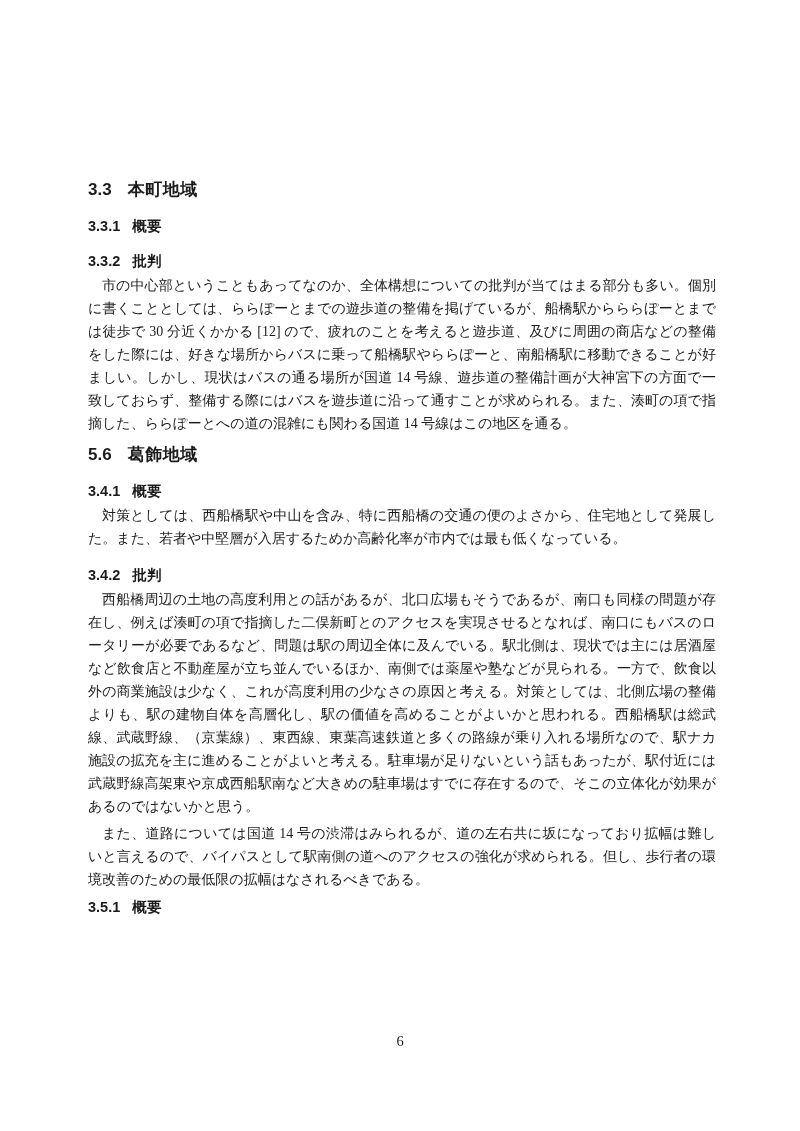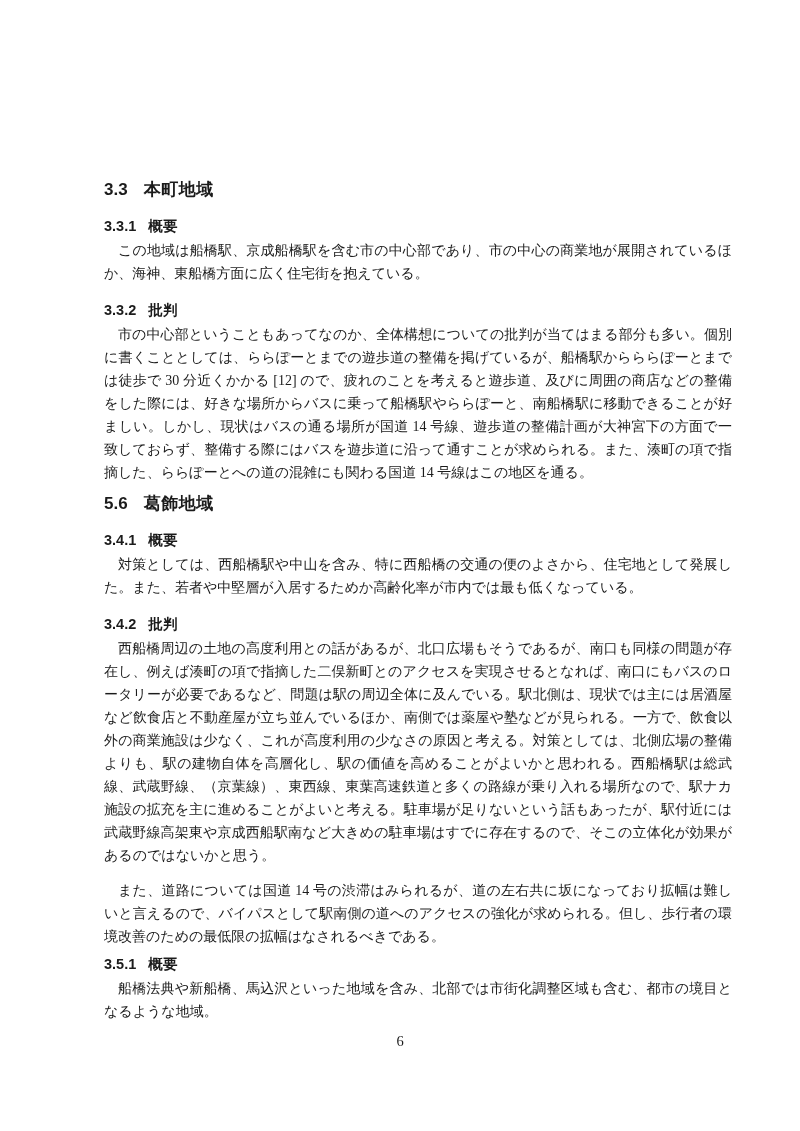--- a/index.html
+++ b/index.html
@@ -11,21 +11,21 @@
     position: relative;
     width: 800px;
     height: 1131px;
     margin: 0 auto;
     background: #ffffff;
     color: #1b1b1b;
     overflow: hidden;
   }
   .content {
     position: absolute;
-    left: 104px;
+    left: 88px;
     top: 0;
     width: 628px;
   }
   .sec-heading {
     font-family: "Liberation Sans", "DejaVu Sans", sans-serif;
     font-weight: bold;
     font-size: 17px;
     line-height: 23px;
     margin: 0;
     letter-spacing: 0.5px;
@@ -49,21 +49,21 @@
     letter-spacing: 0;
   }
   .body-par {
     font-family: "Liberation Serif", "DejaVu Serif", serif;
     font-size: 14px;
     line-height: 23px;
     margin: 0;
     text-align: justify;
     text-indent: 14px;
   }
-  .mt0   { margin-top: 12px; }
+  .mt0   { margin-top: 4px; }
   .mt3   { margin-top: 3px; }
   .mt7   { margin-top: 7px; }
   .mt8   { margin-top: 8px; }
   .mt10  { margin-top: 16px; }
   .mt22  { margin-top: 16px; }
   .mt178 { margin-top: 178px; }
   .page-number {
     position: absolute;
     top: 1030px;
     left: 0;
@@ -80,21 +80,20 @@
 <div class="page">
   <div class="content">
 
     <div class="sec-heading mt178">
       <span class="num">3.3</span><span>本町地域</span>
     </div>
 
     <div class="subsec-heading mt10">
       <span class="num">3.3.1</span><span>概要</span>
     </div>
-    <p class="body-par mt3">この地域は船橋駅、京成船橋駅を含む市の中心部であり、市の中心の商業地が展開されているほか、海神、東船橋方面に広く住宅街を抱えている。</p>
 
     <div class="subsec-heading mt22">
       <span class="num">3.3.2</span><span>批判</span>
     </div>
     <p class="body-par mt3">市の中心部ということもあってなのか、全体構想についての批判が当てはまる部分も多い。個別に書くこととしては、ららぽーとまでの遊歩道の整備を掲げているが、船橋駅からららぽーとまでは徒歩で 30 分近くかかる [12] ので、疲れのことを考えると遊歩道、及びに周囲の商店などの整備をした際には、好きな場所からバスに乗って船橋駅やららぽーと、南船橋駅に移動できることが好ましい。しかし、現状はバスの通る場所が国道 14 号線、遊歩道の整備計画が大神宮下の方面で一致しておらず、整備する際にはバスを遊歩道に沿って通すことが求められる。また、湊町の項で指摘した、ららぽーとへの道の混雑にも関わる国道 14 号線はこの地区を通る。</p>
 
     <div class="sec-heading mt8">
       <span class="num">5.6</span><span>葛飾地域</span>
     </div>
 
@@ -106,18 +105,17 @@
     <div class="subsec-heading mt22">
       <span class="num">3.4.2</span><span>批判</span>
     </div>
     <p class="body-par mt3">西船橋周辺の土地の高度利用との話があるが、北口広場もそうであるが、南口も同様の問題が存在し、例えば湊町の項で指摘した二俣新町とのアクセスを実現させるとなれば、南口にもバスのロータリーが必要であるなど、問題は駅の周辺全体に及んでいる。駅北側は、現状では主には居酒屋など飲食店と不動産屋が立ち並んでいるほか、南側では薬屋や塾などが見られる。一方で、飲食以外の商業施設は少なく、これが高度利用の少なさの原因と考える。対策としては、北側広場の整備よりも、駅の建物自体を高層化し、駅の価値を高めることがよいかと思われる。西船橋駅は総武線、武蔵野線、（京葉線）、東西線、東葉高速鉄道と多くの路線が乗り入れる場所なので、駅ナカ施設の拡充を主に進めることがよいと考える。駐車場が足りないという話もあったが、駅付近には武蔵野線高架東や京成西船駅南など大きめの駐車場はすでに存在するので、そこの立体化が効果があるのではないかと思う。</p>
     <p class="body-par mt0">また、道路については国道 14 号の渋滞はみられるが、道の左右共に坂になっており拡幅は難しいと言えるので、バイパスとして駅南側の道へのアクセスの強化が求められる。但し、歩行者の環境改善のための最低限の拡幅はなされるべきである。</p>
 
 
     <div class="subsec-heading mt7">
       <span class="num">3.5.1</span><span>概要</span>
     </div>
-    <p class="body-par mt3">船橋法典や新船橋、馬込沢といった地域を含み、北部では市街化調整区域も含む、都市の境目となるような地域。</p>
 
   </div>
 
   <div class="page-number">6</div>
 </div>
 
 </body></html>

